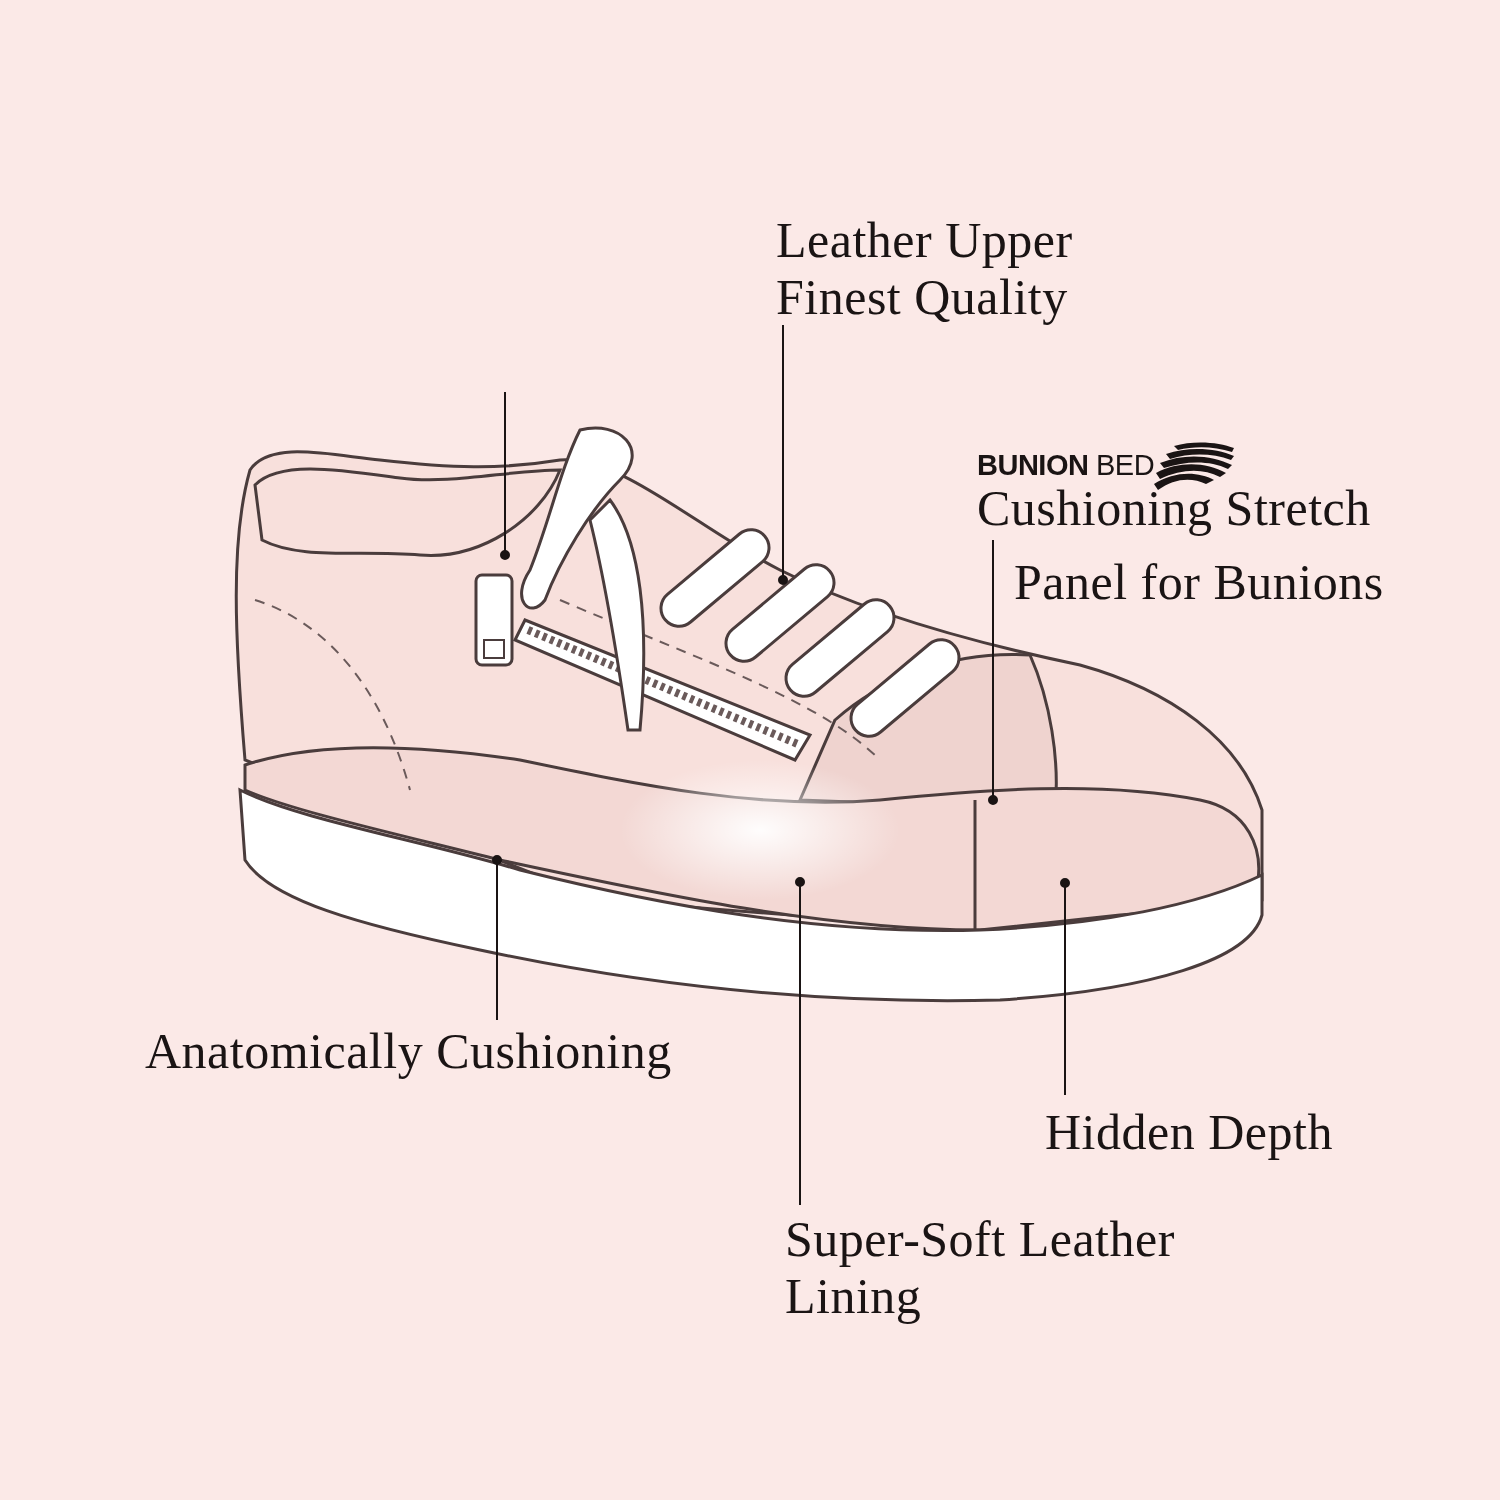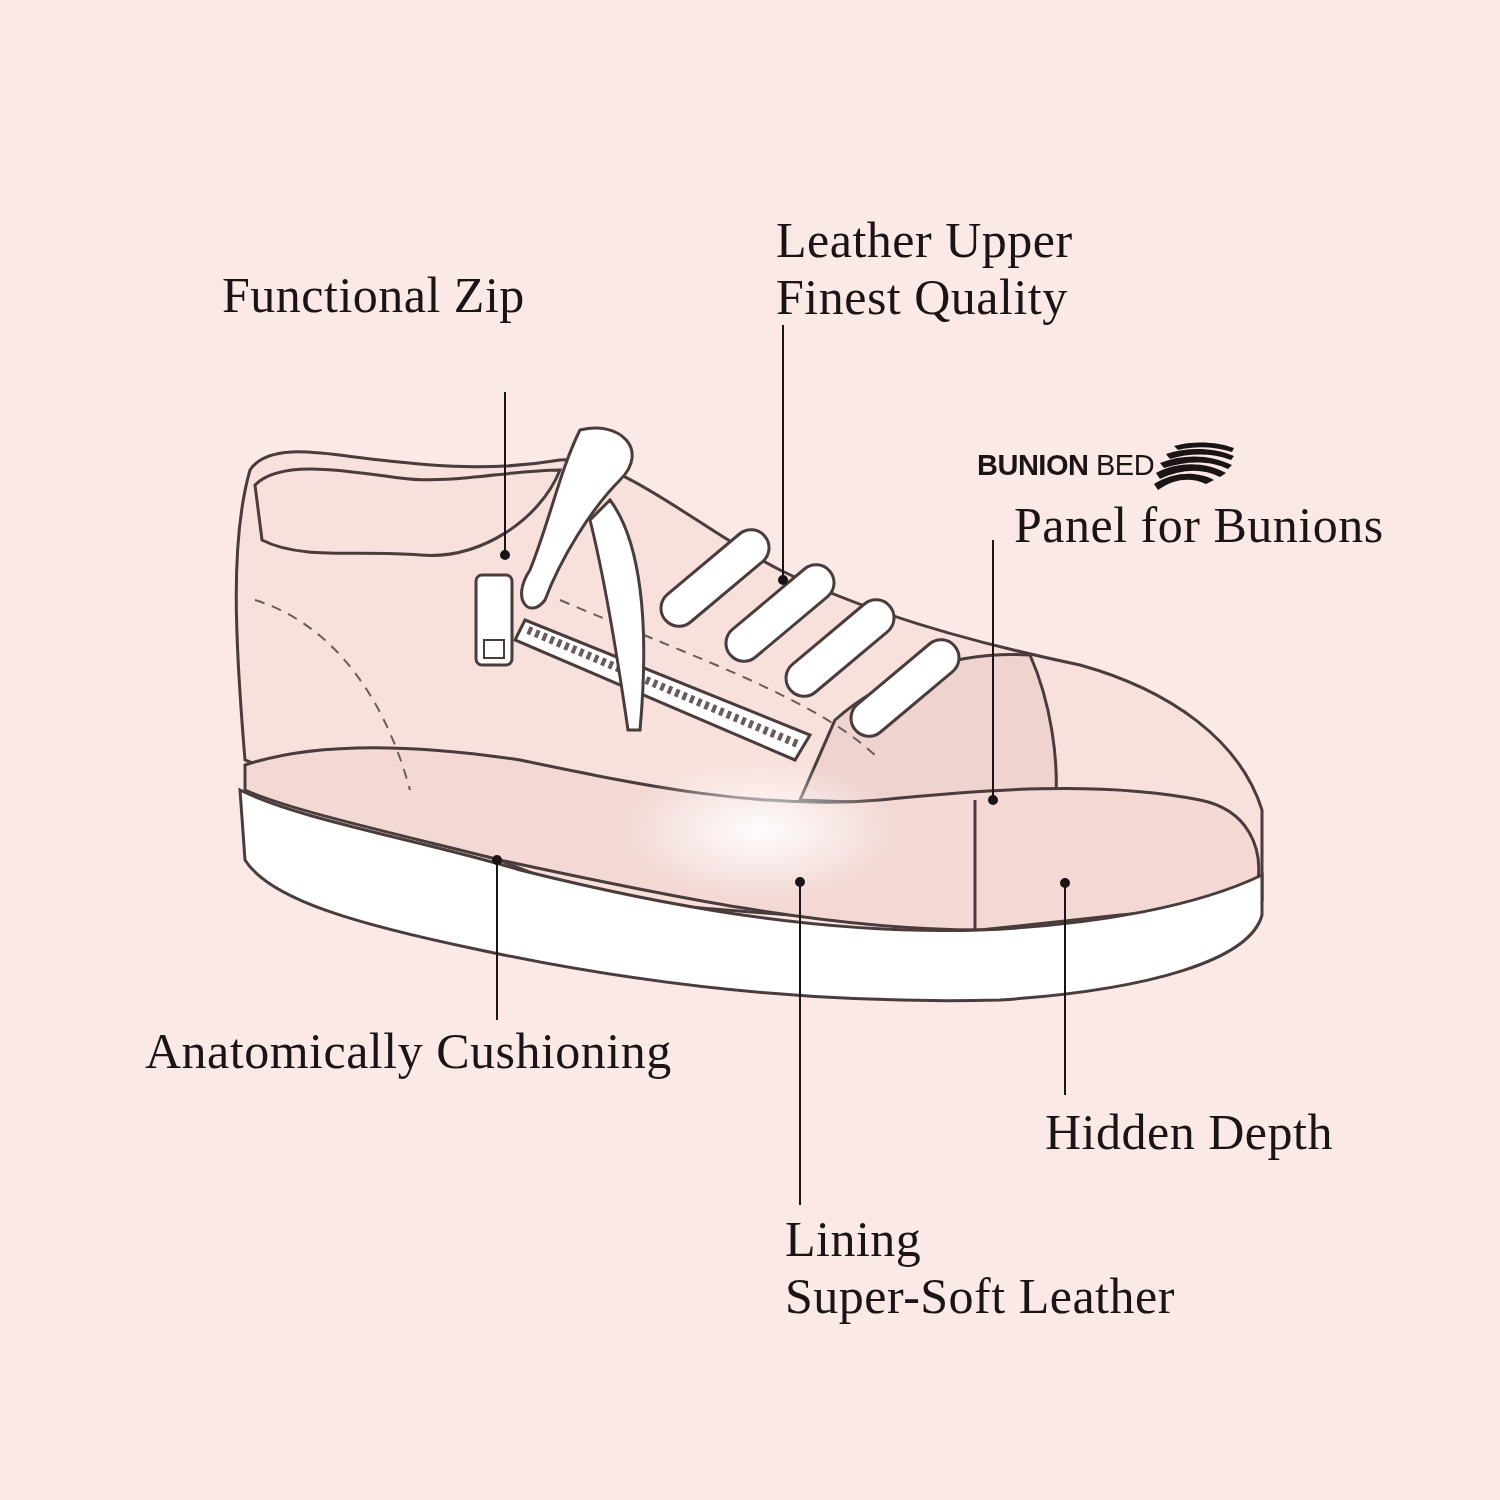--- a/index.html
+++ b/index.html
@@ -64,21 +64,20 @@
     <line x1="497" y1="860" x2="497" y2="1020"></line>
       <circle cx="497" cy="860" r="4"></circle>
     <line x1="800" y1="882" x2="800" y2="1205"></line>
       <circle cx="800" cy="882" r="4"></circle>
     <line x1="1065" y1="883" x2="1065" y2="1095"></line>
       <circle cx="1065" cy="883" r="4"></circle>
   </g>
 </svg>
 
 <div class="label" style="left:222px; top:267px;">
-  <div>Functional Zip</div>
 </div>
 
 <div class="label" style="left:776px; top:212px;">
   <div>Leather Upper</div>
   <div>Finest Quality</div>
 </div>
 
 <div class="brand">
   <span class="brand-text"><b>BUNION</b> <span>BED</span></span>
   <svg width="82" height="50" viewBox="0 0 82 50">
@@ -86,27 +85,28 @@
       <path d="M20 6 C40 0 65 2 80 8 L78 12 C60 6 40 6 24 10 Z"></path>
       <path d="M12 14 C35 6 62 8 80 16 L77 20 C58 13 36 13 16 19 Z"></path>
       <path d="M6 23 C30 13 58 15 78 25 L74 29 C55 20 32 21 10 28 Z"></path>
       <path d="M2 33 C25 21 52 22 72 33 L66 37 C48 28 28 29 6 39 Z"></path>
       <path d="M0 44 C20 31 44 31 60 40 L52 44 C38 37 20 38 4 50 Z"></path>
     </g>
   </svg>
 </div>
 
 <div class="label" style="left:977px; top:480px;">
+  <div>Cushioning Stretch</div>
   <div style="padding-left:37px;margin-top:17px;">Panel for Bunions</div>
 </div>
 
 <div class="label" style="left:145px; top:1023px;">
   <div>Anatomically Cushioning</div>
 </div>
 
 <div class="label" style="left:1045px; top:1104px;">
   <div>Hidden Depth</div>
 </div>
 
 <div class="label" style="left:785px; top:1211px;">
+  <div>Super-Soft Leather</div>
   <div>Lining</div>
-  <div>Super-Soft Leather</div>
 </div>
 
 </body></html>

